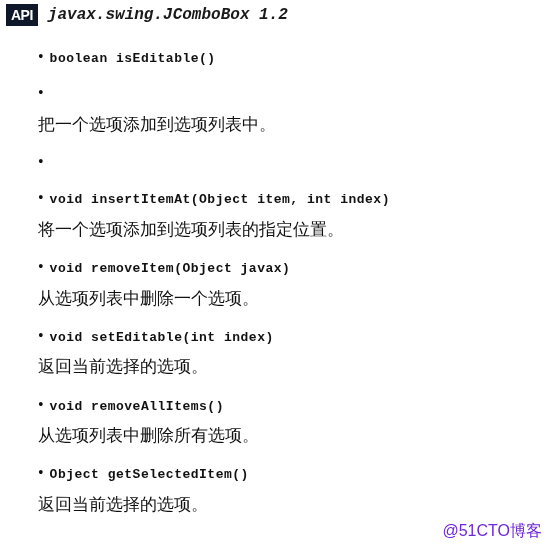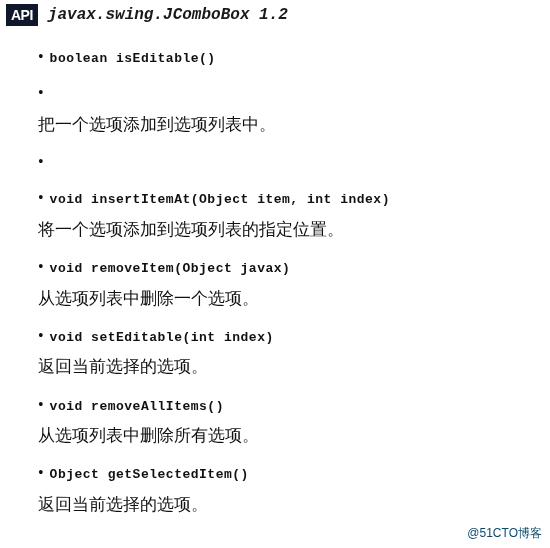--- a/index.html
+++ b/index.html
@@ -64,22 +64,22 @@
       font-size: 17px;
       color: #111;
       line-height: 1.9;
       margin-left: 0;
       font-family: "SimSun", "Microsoft YaHei", serif;
     }
     .watermark {
       position: absolute;
       right: 8px;
       bottom: 6px;
-      font-size: 12px;
-      color: #0c4a6e;
+      font-size: 16px;
+      color: #6d28d9;
       font-family: Arial, sans-serif;
     }
   </style>
 </head>
 <body>
 
 <div class="header">
   <span class="api-badge">API</span>
   <span class="class-title">javax.swing.JComboBox 1.2</span>
 </div>

